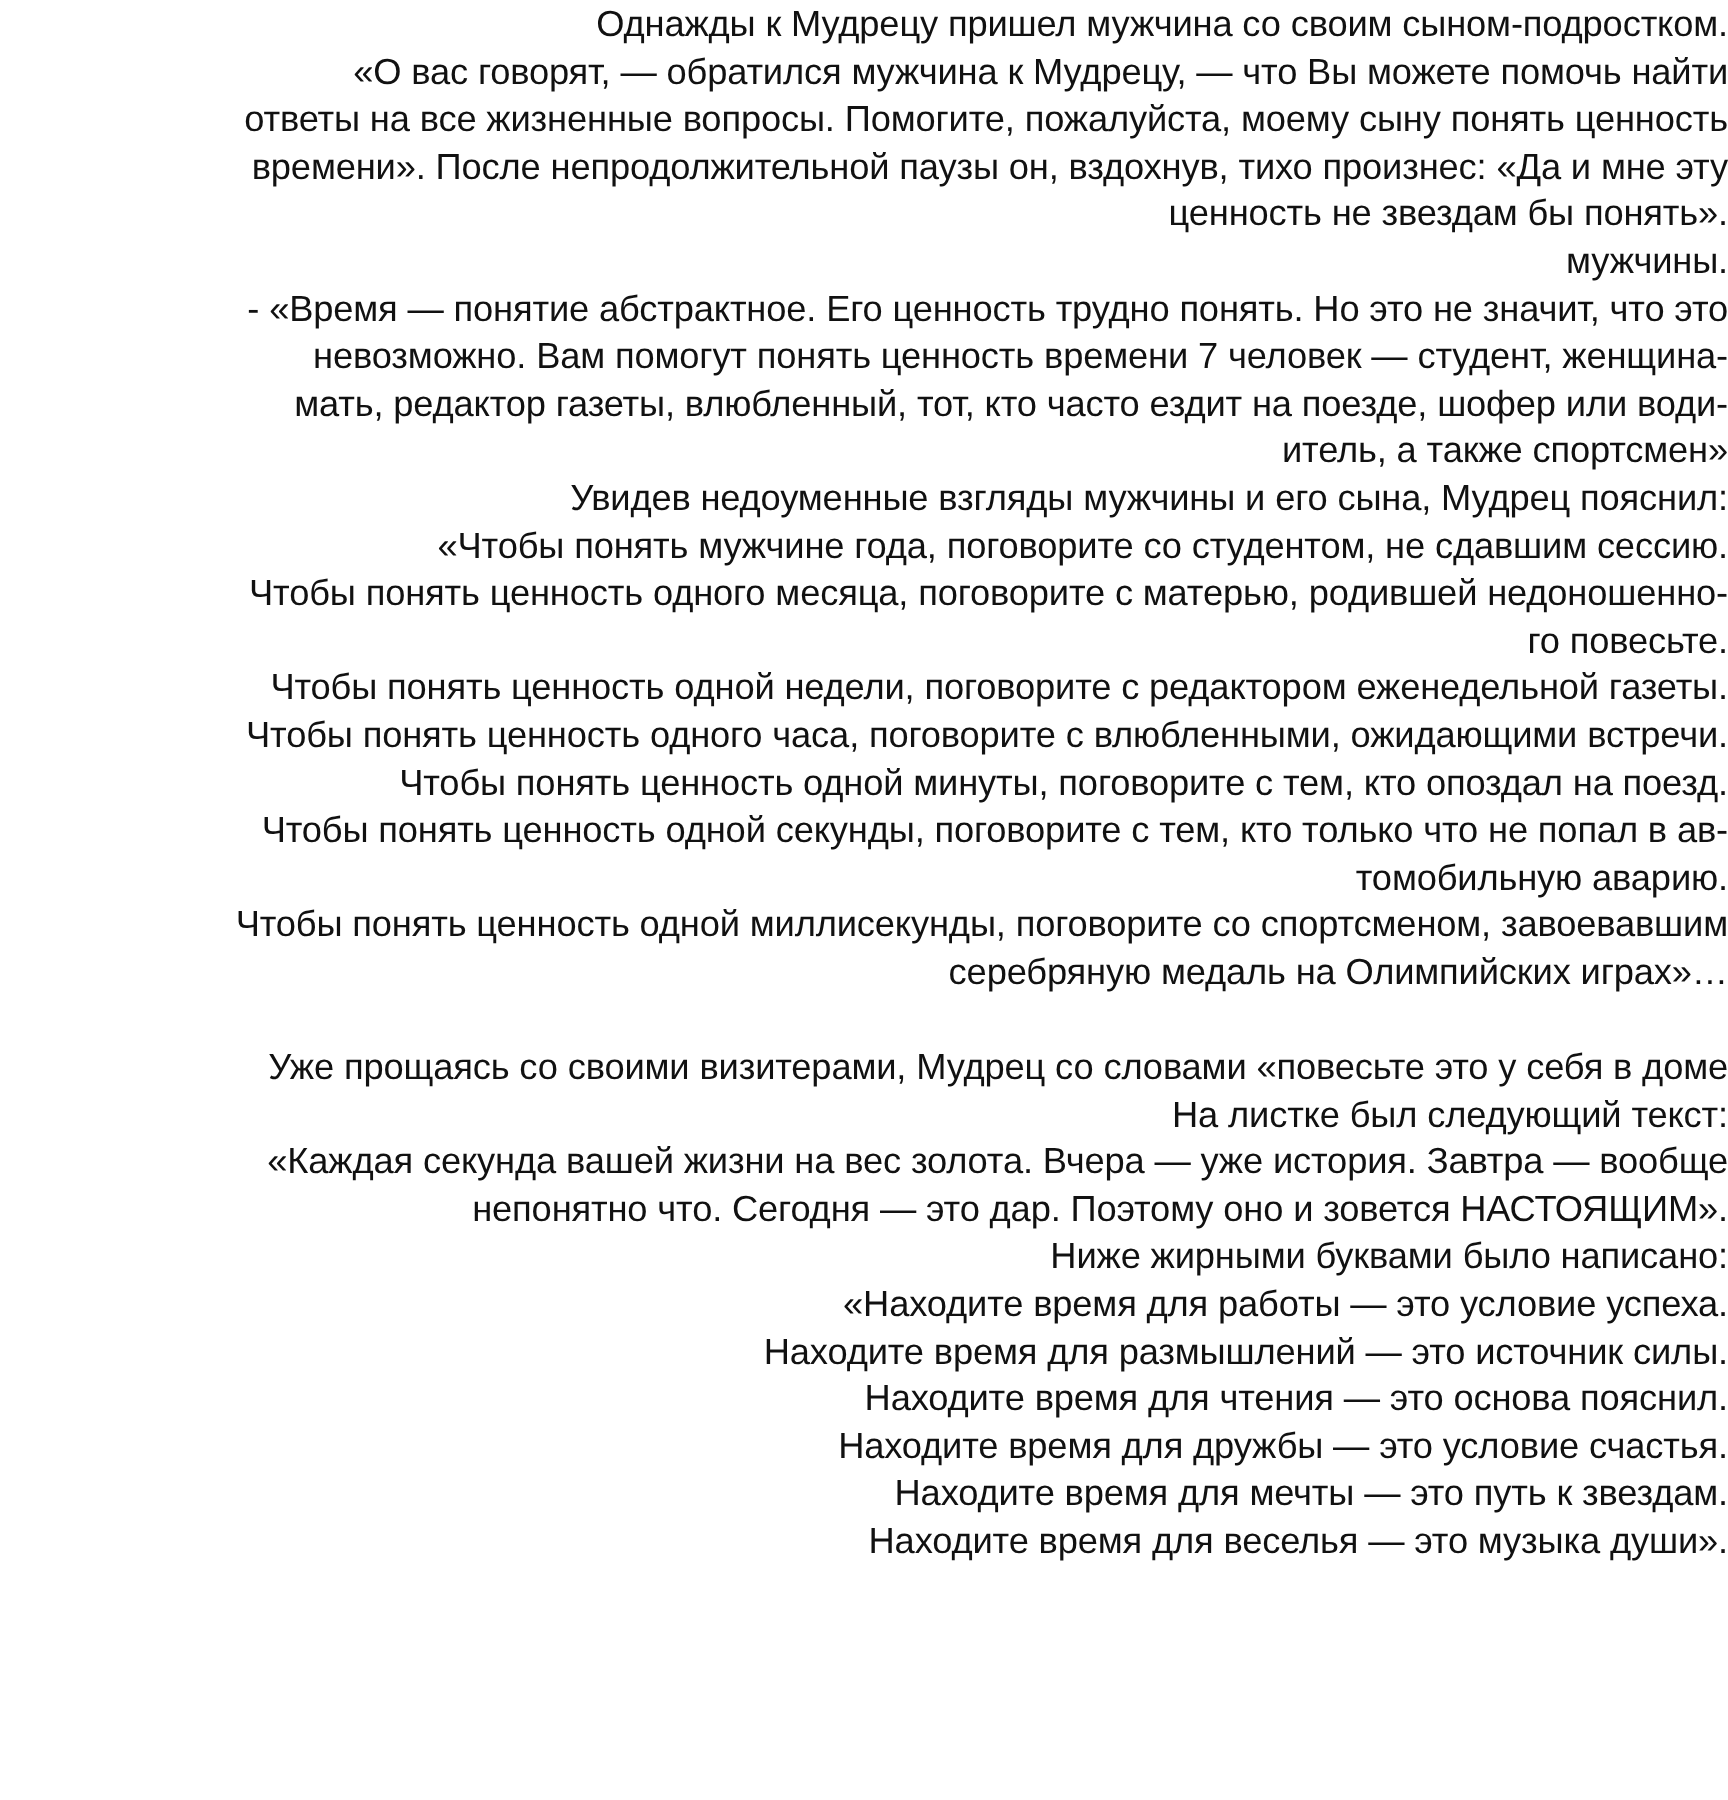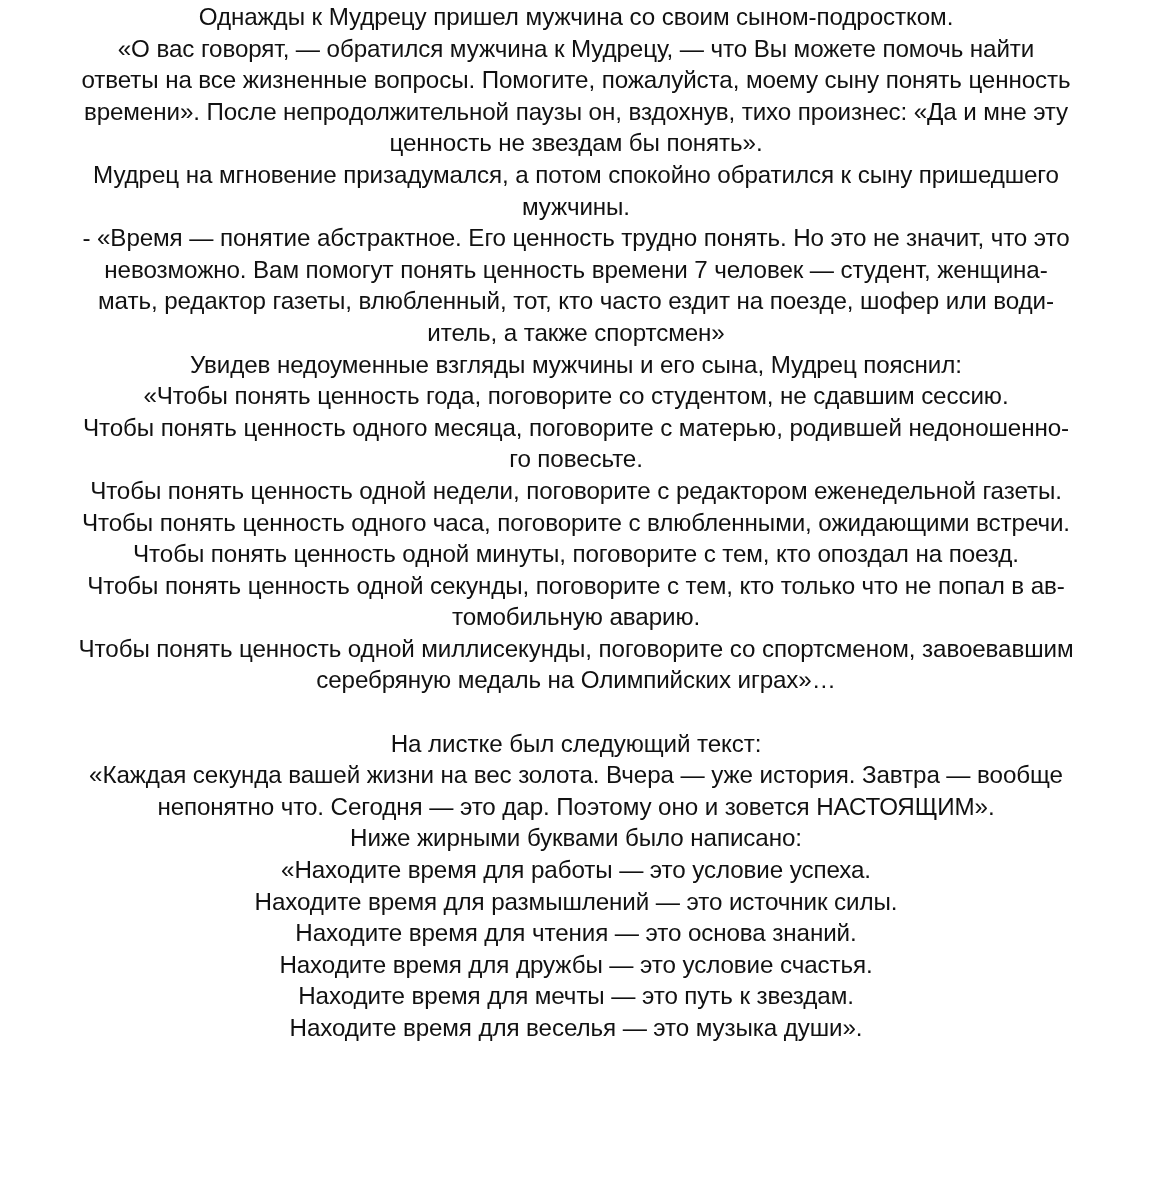--- a/index.html
+++ b/index.html
@@ -19,56 +19,57 @@
       font-family: "Liberation Sans", "DejaVu Sans", sans-serif;
       font-size: 24.2px;
       line-height: 31.6px;
       text-align: center;
       letter-spacing: -0.1px;
     }
     .line {
       display: block;
       white-space: nowrap;
       height: 31.6px;
+      text-align: right;
     }
     .blank {
       display: block;
       height: 31.6px;
     }
   </style>
 </head>
 <body>
 
 <div class="doc">
   <span class="line">Однажды к Мудрецу пришел мужчина со своим сыном-подростком.</span>
   <span class="line">«О вас говорят, — обратился мужчина к Мудрецу, — что Вы можете помочь найти</span>
   <span class="line">ответы на все жизненные вопросы. Помогите, пожалуйста, моему сыну понять ценность</span>
   <span class="line">времени». После непродолжительной паузы он, вздохнув, тихо произнес: «Да и мне эту</span>
   <span class="line">ценность не звездам бы понять».</span>
-  <span class="line">Мудрец на мгновение призадумался, а потом спокойно обратился к сыну пришедшего</span>
   <span class="line">мужчины.</span>
   <span class="line">- «Время — понятие абстрактное. Его ценность трудно понять. Но это не значит, что это</span>
   <span class="line">невозможно. Вам помогут понять ценность времени 7 человек — студент, женщина-</span>
   <span class="line">мать, редактор газеты, влюбленный, тот, кто часто ездит на поезде, шофер или води-</span>
   <span class="line">итель, а также спортсмен»</span>
   <span class="line">Увидев недоуменные взгляды мужчины и его сына, Мудрец пояснил:</span>
-  <span class="line">«Чтобы понять ценность года, поговорите со студентом, не сдавшим сессию.</span>
+  <span class="line">«Чтобы понять мужчине года, поговорите со студентом, не сдавшим сессию.</span>
   <span class="line">Чтобы понять ценность одного месяца, поговорите с матерью, родившей недоношенно-</span>
   <span class="line">го повесьте.</span>
   <span class="line">Чтобы понять ценность одной недели, поговорите с редактором еженедельной газеты.</span>
   <span class="line">Чтобы понять ценность одного часа, поговорите с влюбленными, ожидающими встречи.</span>
   <span class="line">Чтобы понять ценность одной минуты, поговорите с тем, кто опоздал на поезд.</span>
   <span class="line">Чтобы понять ценность одной секунды, поговорите с тем, кто только что не попал в ав-</span>
   <span class="line">томобильную аварию.</span>
   <span class="line">Чтобы понять ценность одной миллисекунды, поговорите со спортсменом, завоевавшим</span>
   <span class="line">серебряную медаль на Олимпийских играх»…</span>
   <span class="blank"></span>
+  <span class="line">Уже прощаясь со своими визитерами, Мудрец со словами «повесьте это у себя в доме</span>
   <span class="line">На листке был следующий текст:</span>
   <span class="line">«Каждая секунда вашей жизни на вес золота. Вчера — уже история. Завтра — вообще</span>
   <span class="line">непонятно что. Сегодня — это дар. Поэтому оно и зовется НАСТОЯЩИМ».</span>
   <span class="line">Ниже жирными буквами было написано:</span>
   <span class="line">«Находите время для работы — это условие успеха.</span>
   <span class="line">Находите время для размышлений — это источник силы.</span>
-  <span class="line">Находите время для чтения — это основа знаний.</span>
+  <span class="line">Находите время для чтения — это основа пояснил.</span>
   <span class="line">Находите время для дружбы — это условие счастья.</span>
   <span class="line">Находите время для мечты — это путь к звездам.</span>
   <span class="line">Находите время для веселья — это музыка души».</span>
 </div>
 
 </body></html>

